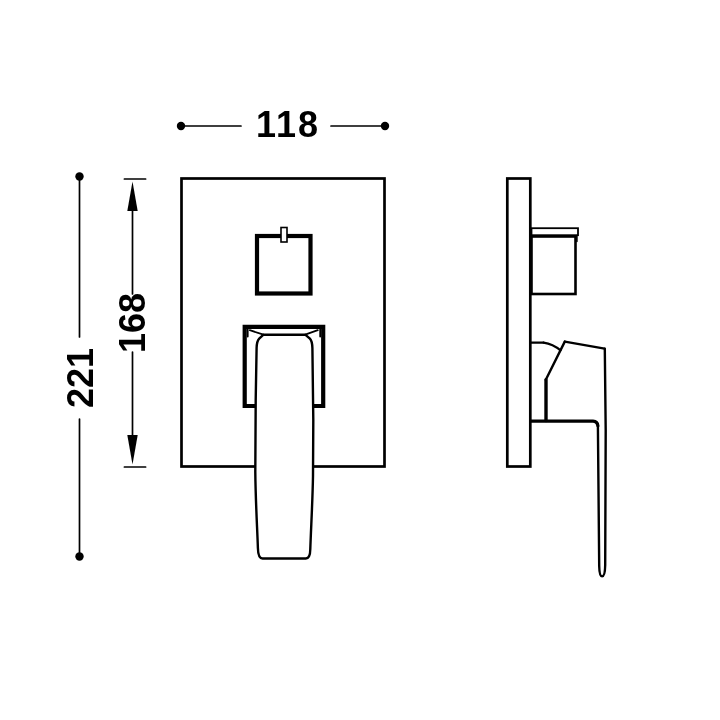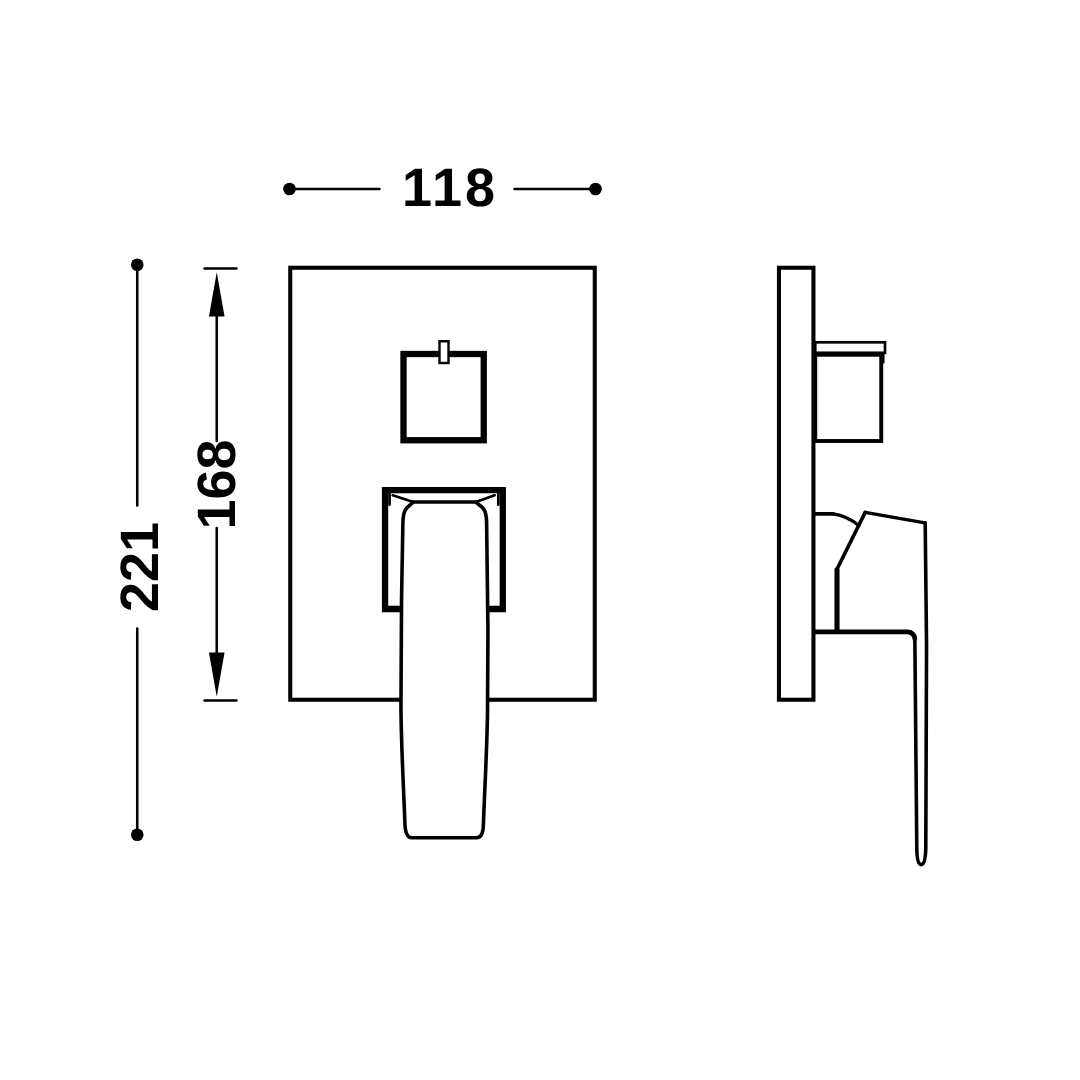--- a/index.html
+++ b/index.html
@@ -1,16 +1,16 @@
 <!DOCTYPE html>
 <html><head>
 <meta charset="utf-8">
 <style>
   html,body{margin:0;padding:0;background:#fff;}
-  .page{width:664px;height:720px;position:relative;background:#fff;overflow:hidden;margin-left:12px;}
+  .page{width:664px;height:720px;position:relative;background:#fff;overflow:hidden;}
   svg{position:absolute;top:0;left:0;}
   text{font-family:"Liberation Sans",sans-serif;font-weight:bold;fill:#000;}
 </style>
 </head>
 <body>
 
 <div class="page">
 <svg width="720" height="720" viewBox="0 0 720 720" fill="none" stroke-linecap="round">
 
   <g stroke="#000" stroke-width="1.7">

